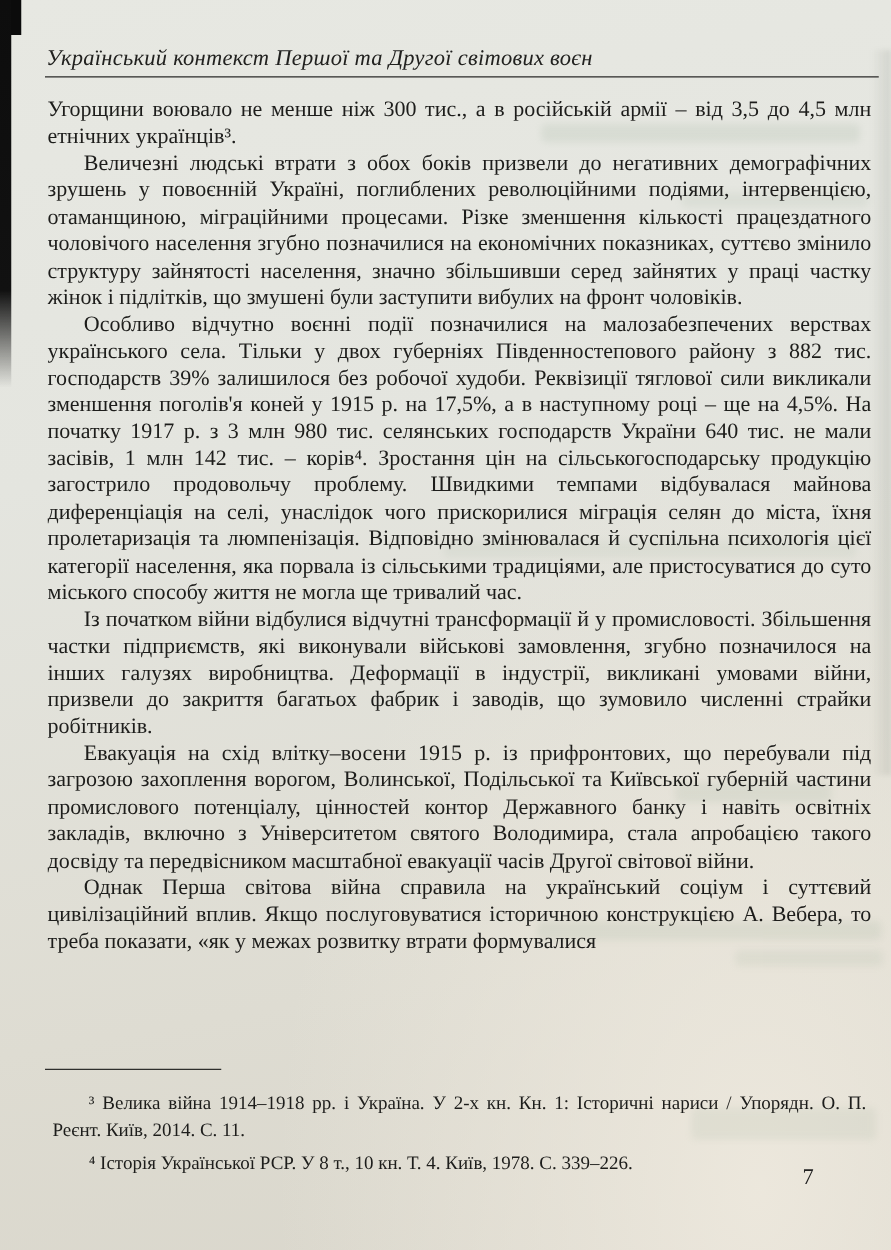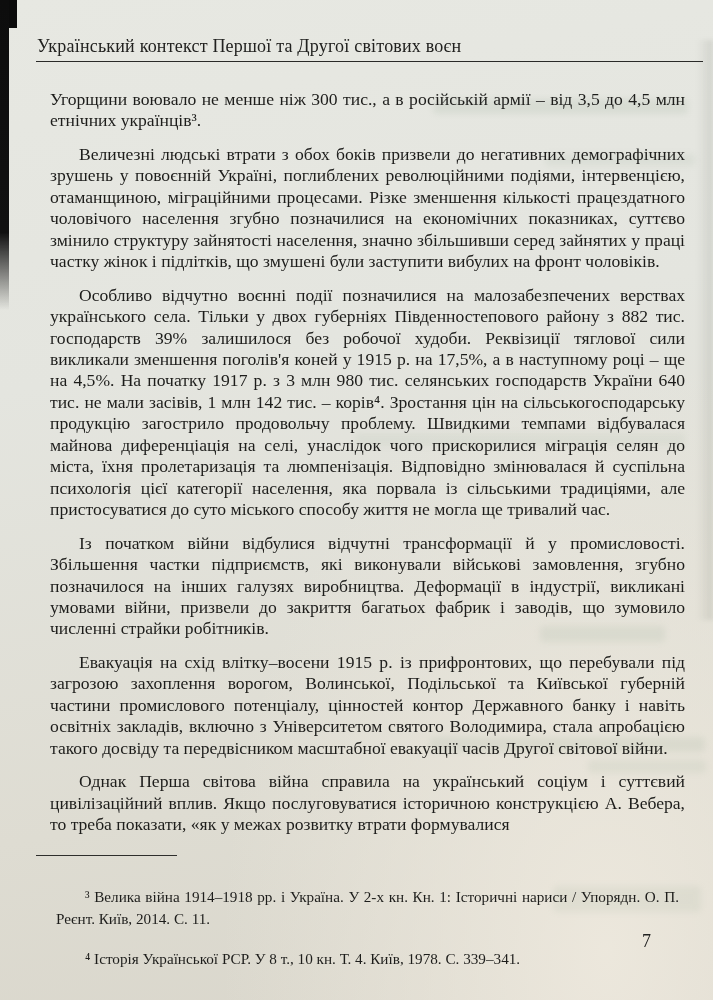--- a/index.html
+++ b/index.html
@@ -37,45 +37,45 @@
   .b1 { left: 433px; top: 99px;  width: 255px; height: 15px; }
   .b2 { left: 545px; top: 154px; width: 150px; height: 12px; opacity: 0.12; }
   .b3 { left: 355px; top: 433px; width: 330px; height: 13px; opacity: 0.10; }
   .b4 { left: 540px; top: 626px; width: 125px; height: 16px; opacity: 0.14; }
   .b5 { left: 430px; top: 737px; width: 275px; height: 15px; opacity: 0.15; }
   .b6 { left: 588px; top: 760px; width: 118px; height: 13px; opacity: 0.12; }
   .b7 { left: 553px; top: 886px; width: 148px; height: 26px; opacity: 0.12; }
   
   .running-head {
     position: absolute; left: 37px; top: 36px; width: 640px;
-    font-size: 18px; letter-spacing: 0.2px; color: #21211f;
+    font-size: 18px; letter-spacing: 0.2px; color: #21211f; font-style: italic;
   }
   .head-rule {
     position: absolute; left: 36px; top: 61px; width: 667px; height: 0;
     border-top: 1.6px solid #2a2a28;
   }
   
   .body-text {
     position: absolute; left: 38px; top: 77px; width: 659px; height: 778px;
     overflow: hidden;
     font-size: 17.6px; line-height: 21.45px;
     text-align: justify;
   }
-  .body-text p { margin: 12px; }
+  .body-text p { margin: 0; }
   .body-text p.ind { text-indent: 29px; font-family: Liberation Serif, serif; }
   
   .fn-rule {
     position: absolute; left: 36px; top: 855px; width: 141px; height: 0;
     border-top: 1.6px solid #2e2e2c;
   }
   .footnotes {
     position: absolute; left: 38px; top: 868px; width: 659px;
     font-size: 15.2px; line-height: 21.8px; text-align: justify;
   }
-  .footnotes p { margin: 18px; text-indent: 29px; }
+  .footnotes p { margin: 4px; text-indent: 29px; }
   .page-num {
     position: absolute; left: 642px; top: 931px;
     font-size: 18px; color: #222;
   }
 </style>
 </head>
 <body>
 
 <div class="scan">
 
@@ -98,17 +98,17 @@
     <p class="ind">Величезні людські втрати з обох боків призвели до негативних демографічних зрушень у повоєнній Україні, поглиблених революційними подіями, інтервенцією, отаманщиною, міграційними процесами. Різке зменшення кількості працездатного чоловічого населення згубно позначилися на економічних показниках, суттєво змінило структуру зайнятості населення, значно збільшивши серед зайнятих у праці частку жінок і підлітків, що змушені були заступити вибулих на фронт чоловіків.</p>
     <p class="ind">Особливо відчутно воєнні події позначилися на малозабезпечених верствах українського села. Тільки у двох губерніях Південностепового району з 882 тис. господарств 39% залишилося без робочої худоби. Реквізиції тяглової сили викликали зменшення поголів'я коней у 1915 р. на 17,5%, а в наступному році – ще на 4,5%. На початку 1917 р. з 3 млн 980 тис. селянських господарств України 640 тис. не мали засівів, 1 млн 142 тис. – корів⁴. Зростання цін на сільськогосподарську продукцію загострило продовольчу проблему. Швидкими темпами відбувалася майнова диференціація на селі, унаслідок чого прискорилися міграція селян до міста, їхня пролетаризація та люмпенізація. Відповідно змінювалася й суспільна психологія цієї категорії населення, яка порвала із сільськими традиціями, але пристосуватися до суто міського способу життя не могла ще тривалий час.</p>
     <p class="ind">Із початком війни відбулися відчутні трансформації й у промисловості. Збільшення частки підприємств, які виконували військові замовлення, згубно позначилося на інших галузях виробництва. Деформації в індустрії, викликані умовами війни, призвели до закриття багатьох фабрик і заводів, що зумовило численні страйки робітників.</p>
     <p class="ind">Евакуація на схід влітку–восени 1915 р. із прифронтових, що перебували під загрозою захоплення ворогом, Волинської, Подільської та Київської губерній частини промислового потенціалу, цінностей контор Державного банку і навіть освітніх закладів, включно з Університетом святого Володимира, стала апробацією такого досвіду та передвісником масштабної евакуації часів Другої світової війни.</p>
     <p class="ind">Однак Перша світова війна справила на український соціум і суттєвий цивілізаційний вплив. Якщо послуговуватися історичною конструкцією А. Вебера, то треба показати, «як у межах розвитку втрати формувалися</p>
   </div>
 
   <div class="fn-rule"></div>
   <div class="footnotes">
     <p>³ Велика війна 1914–1918 рр. і Україна. У 2-х кн. Кн. 1: Історичні нариси / Упорядн. О. П. Реєнт. Київ, 2014. С. 11.</p>
-    <p>⁴ Історія Української РСР. У 8 т., 10 кн. Т. 4. Київ, 1978. С. 339–341.</p>
+    <p>⁴ Історія Української РСР. У 8 т., 10 кн. Т. 4. Київ, 1978. С. 339–226.</p>
   </div>
 
   <div class="page-num">7</div>
 </div>
 
 </body></html>

